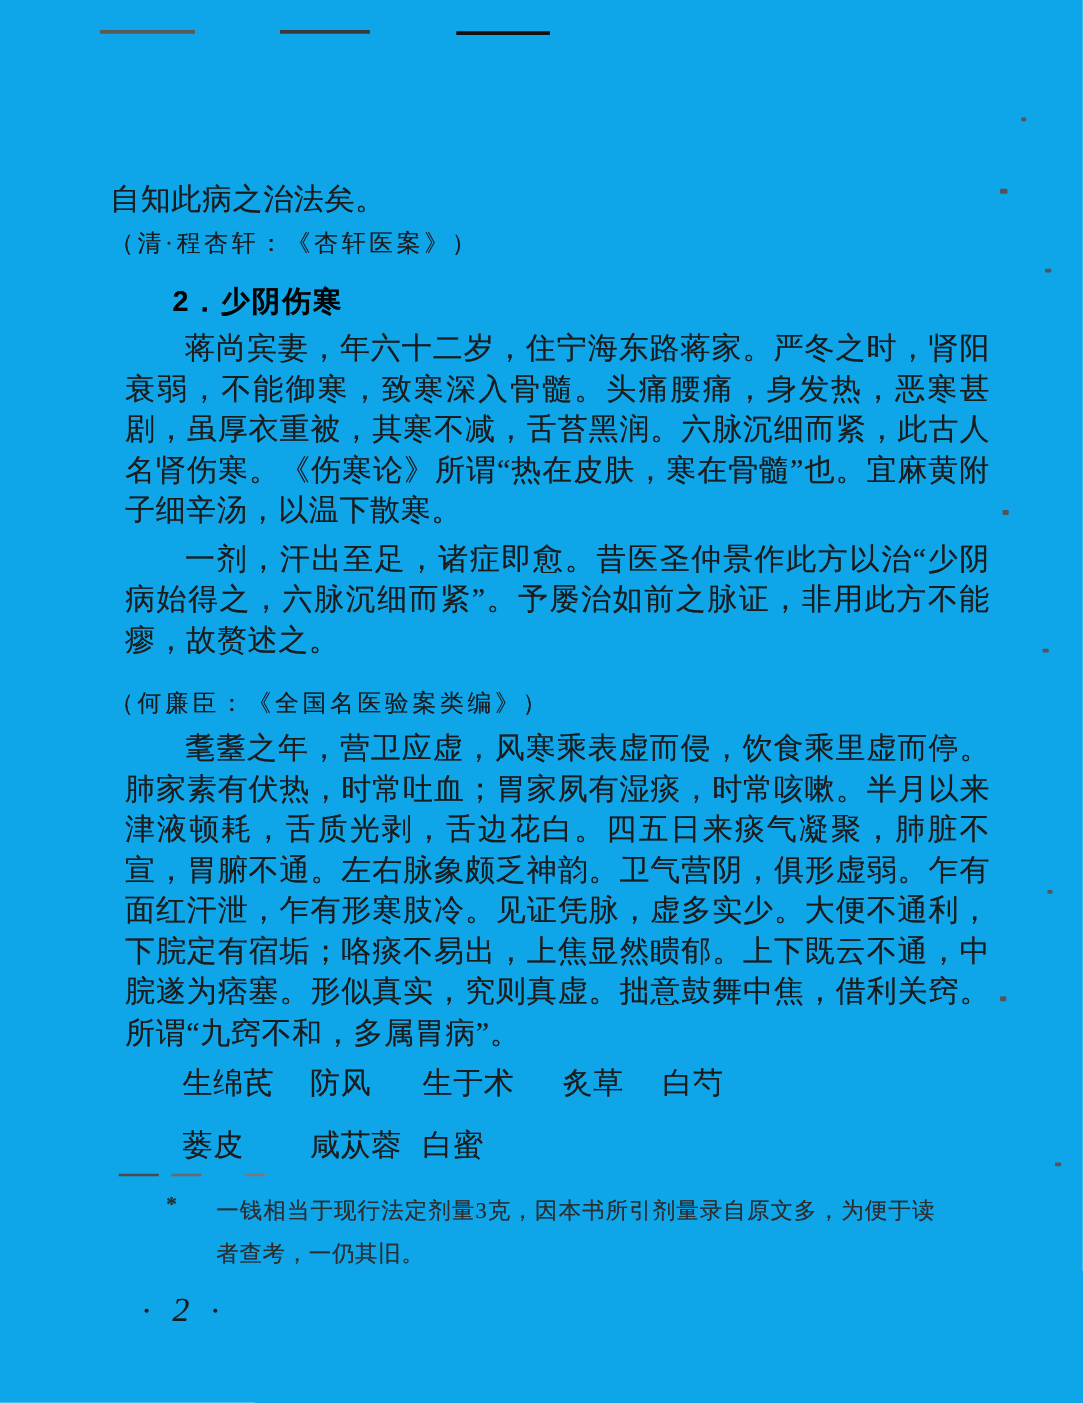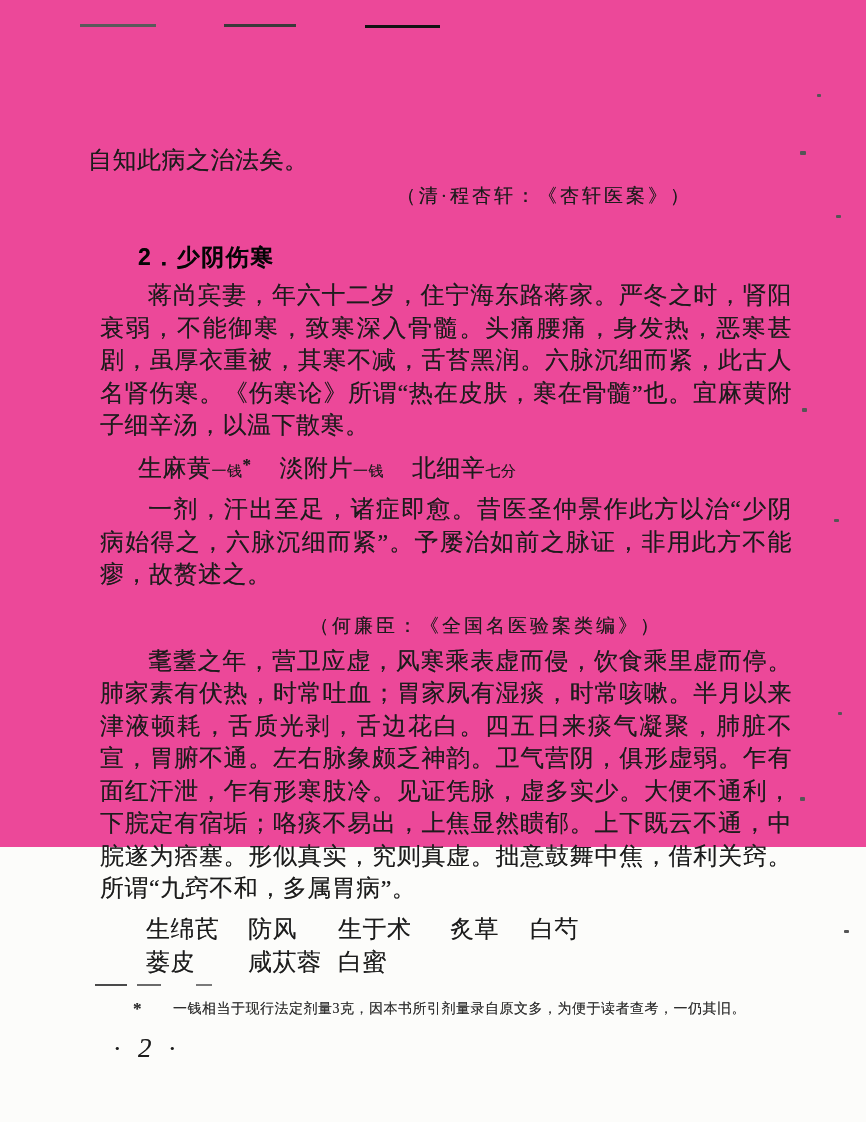--- a/index.html
+++ b/index.html
@@ -4,22 +4,22 @@
 <style>
   html, body { margin: 0; padding: 0; }
   body {
     width: 866px; height: 1122px;
     background: #fcfcfa;
     font-family: "Liberation Serif", "DejaVu Serif", serif;
     overflow: hidden;
   }
   .page {
     position: relative;
-    width: 866px; height: 847px;
-    background: #ec4899;
+    width: 866px; height: 1122px;
+    background: #0ea5e9;
     color: #1c1c1c;
   }
   
   .topbar { position: absolute; height: 3px; background: #2a2a2a; }
   .topbar.b1 { left: 80px;  top: 24px; width: 76px; background: #5a5a5a; }
   .topbar.b2 { left: 224px; top: 24px; width: 72px; background: #3a3a3a; }
   .topbar.b3 { left: 365px; top: 25px; width: 75px; background: #121212; }
   
   .speck { position: absolute; background: #555; border-radius: 1px; }
   
@@ -30,26 +30,26 @@
     font-size: 24px;
     line-height: 32.5px;
     letter-spacing: 0.5px;
     text-shadow: 0 0 0.5px rgba(20,20,20,0.55);
   }
   .intro-line { margin: 0; }
   .attribution {
     font-size: 19px;
     line-height: 26px;
     letter-spacing: 3px;
-    text-align: right;
+    text-align: left;
   }
   .attribution.a1 { margin-top: 6px; padding-right: 100px; }
   .attribution.a2 { margin-top: 22px; padding-right: 130px; }
   .section-heading {
-    margin-top: 32px;
+    margin-top: 16px;
     padding-left: 50px;
     font-weight: bold;
     font-size: 23px;
     letter-spacing: 1.5px;
     color: #050505;
     font-family: "Liberation Sans", "DejaVu Sans", sans-serif;
   }
   .para {
     margin: 6px 0 0 12px;
     text-indent: 2em;
@@ -63,40 +63,40 @@
   }
   .rx-item { margin-right: 28px; white-space: nowrap; }
   .rx-herb { font-size: 24px; }
   .rx-dose { font-size: 15px; }
   .rx-star { font-size: 17px; font-weight: bold; vertical-align: 6px; }
   .herb-grid {
     margin-top: 8px;
     padding-left: 58px;
     display: grid;
     grid-template-columns: 102px 90px 112px 80px auto;
-    row-gap: 1px;
+    row-gap: 18px;
     line-height: 32px;
   }
   .herb-cell { white-space: nowrap; }
   
   .footnote-block { position: relative; margin-top: 18px; }
   .fn-rule { position: absolute; top: -12px; height: 2px; background: #4a4a4a; }
   .fn-rule.r1 { left: 7px;   width: 32px; }
   .fn-rule.r2 { left: 49px;  width: 24px; background: #6a6a6a; }
   .fn-rule.r3 { left: 108px; width: 16px; background: #7a7a7a; }
   .footnote {
     display: flex;
     padding-left: 45px;
     color: #2e2e2e;
   }
   .fn-marker { width: 40px; font-size: 17px; font-weight: bold; line-height: 25px; }
   .fn-text {
     width: 575px;
-    font-size: 14px;
-    line-height: 25px;
+    font-size: 18px;
+    line-height: 35px;
     letter-spacing: 0.5px;
     text-align: justify;
   }
   .page-number-row {
     margin-top: 14px;
     padding-left: 27px;
     display: flex;
     align-items: center;
   }
   .pn-dot { font-size: 13px; line-height: 13px; }
@@ -129,25 +129,20 @@
   <div class="content">
 
     <p class="intro-line">自知此病之治法矣。</p>
 
     <div class="attribution a1">（清·程杏轩：《杏轩医案》）</div>
 
     <div class="section-heading">2．少阴伤寒</div>
 
     <p class="para">蒋尚宾妻，年六十二岁，住宁海东路蒋家。严冬之时，肾阳衰弱，不能御寒，致寒深入骨髓。头痛腰痛，身发热，恶寒甚剧，虽厚衣重被，其寒不减，舌苔黑润。六脉沉细而紧，此古人名肾伤寒。《伤寒论》所谓“热在皮肤，寒在骨髓”也。宜麻黄附子细辛汤，以温下散寒。</p>
 
-    <div class="rx-row">
-      <span class="rx-item"><span class="rx-herb">生麻黄</span><span class="rx-dose">一钱</span><span class="rx-star">*</span></span>
-      <span class="rx-item"><span class="rx-herb">淡附片</span><span class="rx-dose">一钱</span></span>
-      <span class="rx-item"><span class="rx-herb">北细辛</span><span class="rx-dose">七分</span></span>
-    </div>
 
     <p class="para">一剂，汗出至足，诸症即愈。昔医圣仲景作此方以治“少阴病始得之，六脉沉细而紧”。予屡治如前之脉证，非用此方不能瘳，故赘述之。</p>
 
     <div class="attribution a2">（何廉臣：《全国名医验案类编》）</div>
 
 
     <p class="para">耄耋之年，营卫应虚，风寒乘表虚而侵，饮食乘里虚而停。肺家素有伏热，时常吐血；胃家夙有湿痰，时常咳嗽。半月以来津液顿耗，舌质光剥，舌边花白。四五日来痰气凝聚，肺脏不宣，胃腑不通。左右脉象颇乏神韵。卫气营阴，俱形虚弱。乍有面红汗泄，乍有形寒肢冷。见证凭脉，虚多实少。大便不通利，下脘定有宿垢；咯痰不易出，上焦显然瞆郁。上下既云不通，中脘遂为痞塞。形似真实，究则真虚。拙意鼓舞中焦，借利关窍。所谓“九窍不和，多属胃病”。</p>
 
     <div class="herb-grid">
       <span class="herb-cell">生绵芪</span>

